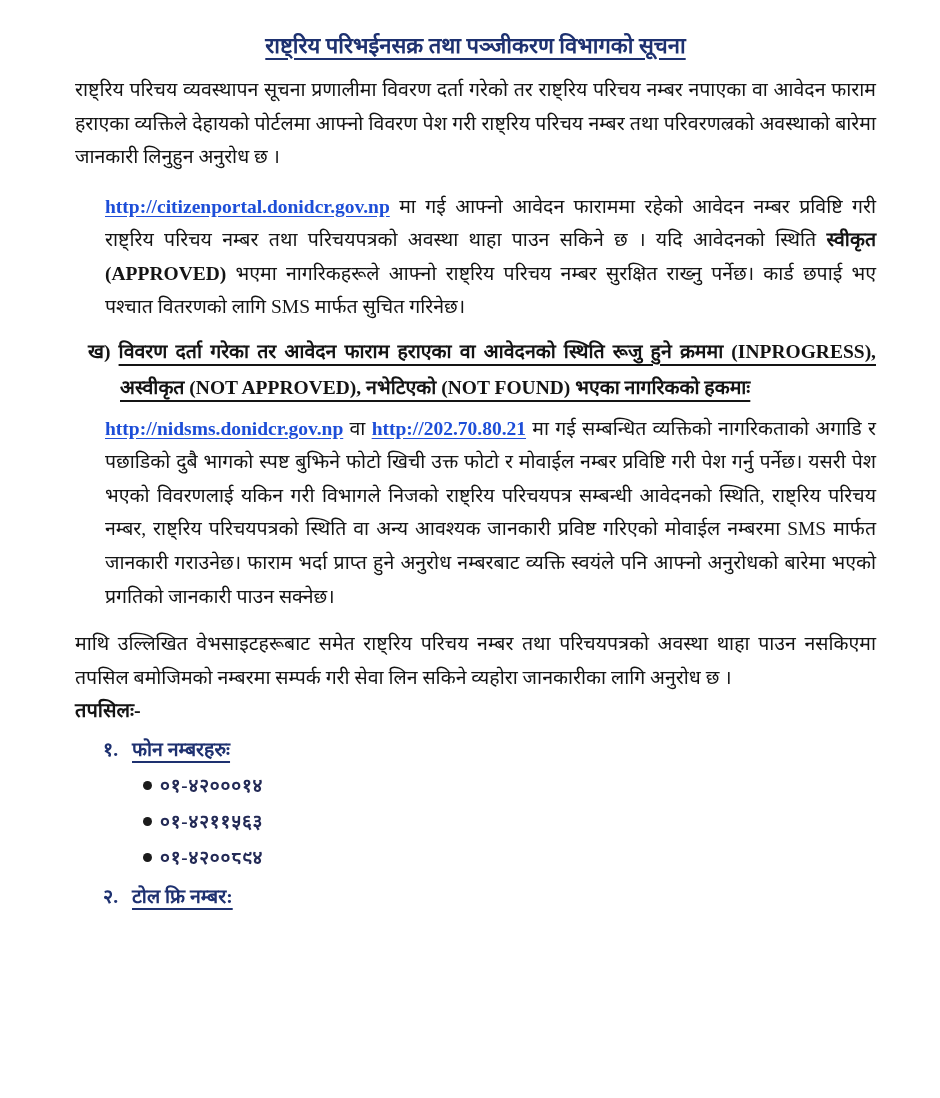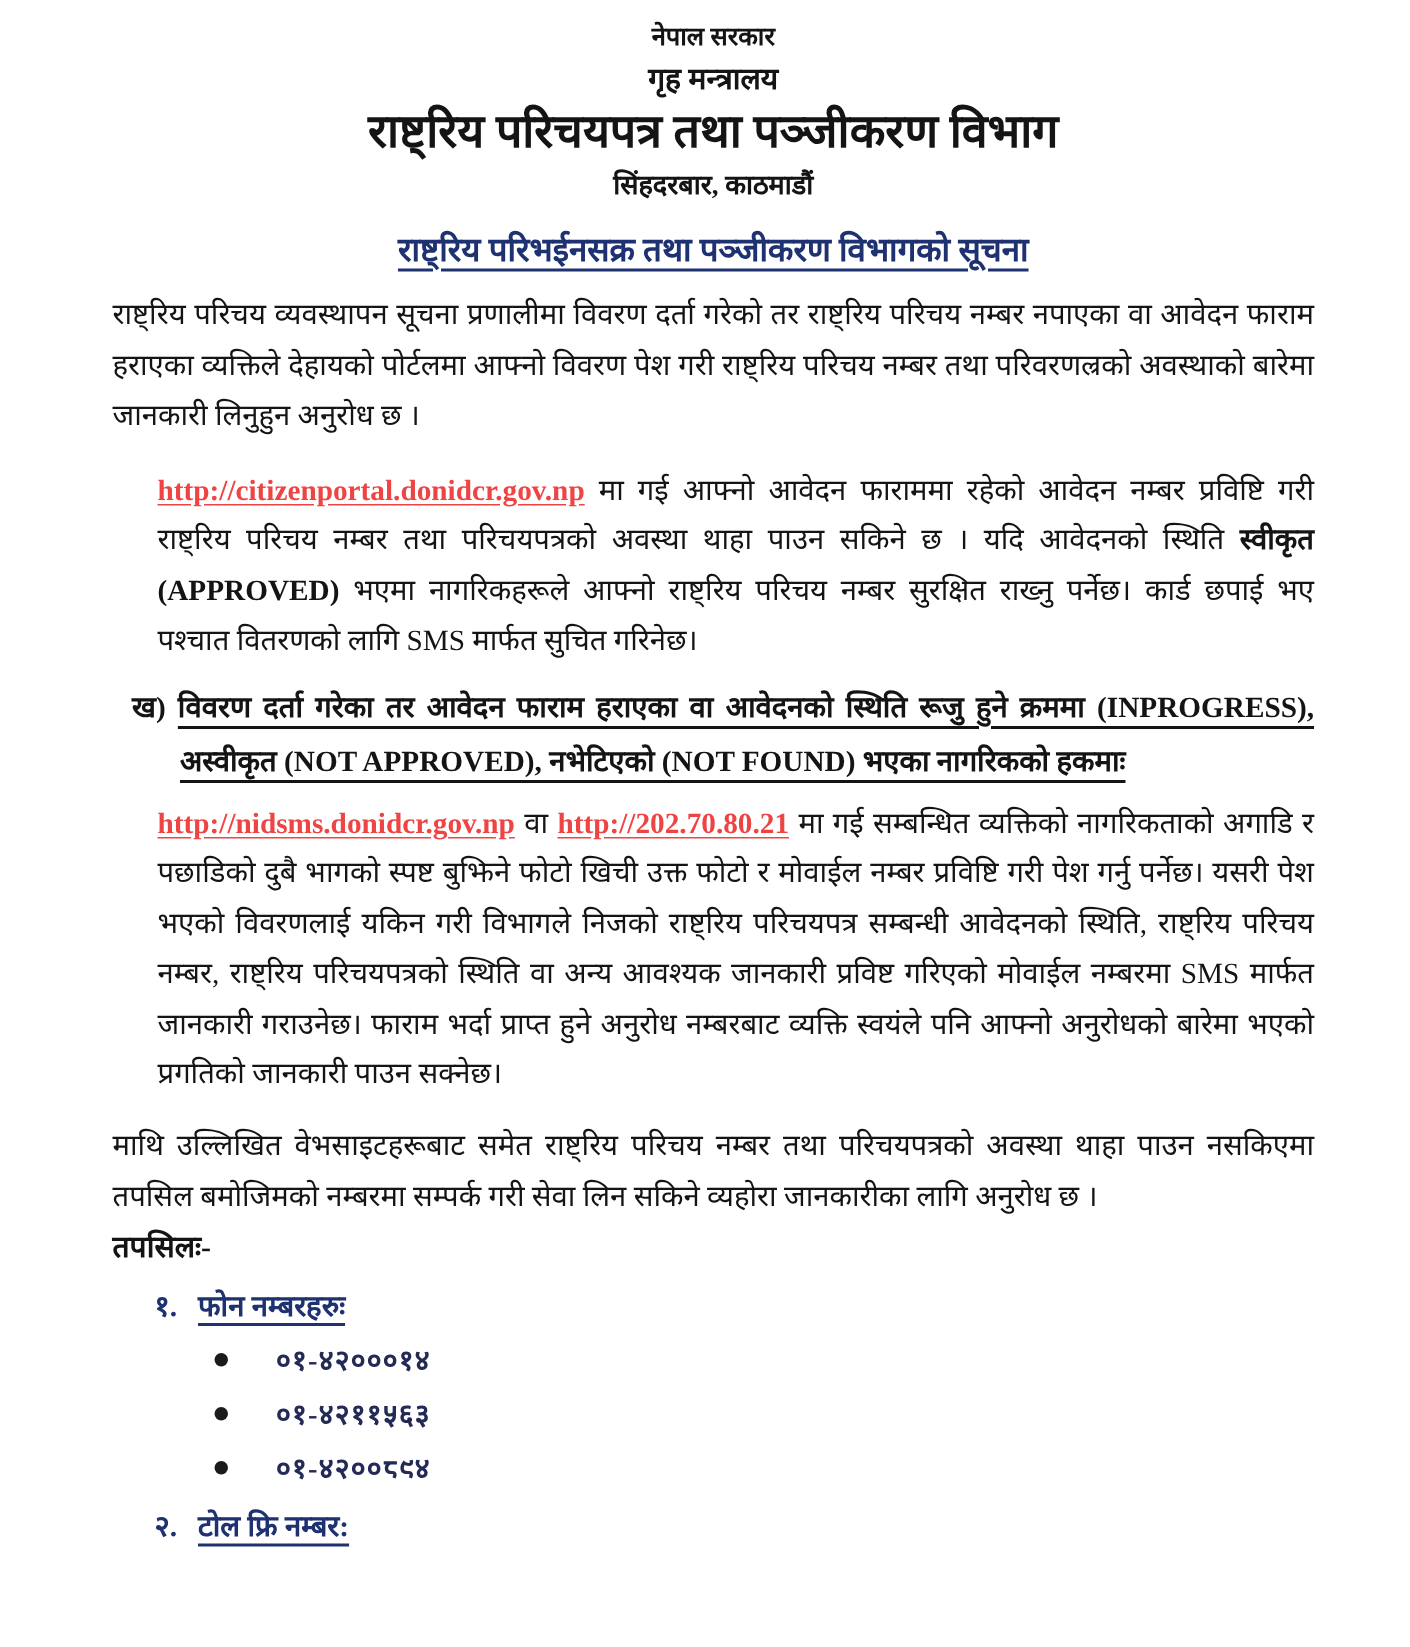--- a/index.html
+++ b/index.html
@@ -38,52 +38,46 @@
   .sec-heading .htext {
     text-decoration: underline;
     text-decoration-thickness: 2.2px;
     text-underline-offset: 6px;
   }
   .sec-body {
     font-size: 19.5px; line-height: 1.72; text-align: justify;
     margin: 6px 0 10px 0; padding-left: 17px;
   }
 
-  .doc-link { color: #ef4444; font-weight: 700; text-decoration: underline; text-underline-offset: 3px; }
+  .doc-link { color: #1d4ed8; font-weight: 700; text-decoration: underline; text-underline-offset: 3px; }
   .emph { font-weight: 700; }
   .plain { font-weight: inherit; }
 
   .closing { font-size: 19.5px; line-height: 1.72; text-align: justify; margin: 14px 0 2px 0; }
   .tapasil { font-size: 20px; font-weight: 700; margin: 2px 0 12px 0; }
 
   .contacts { margin: 0; padding: 0 0 0 28px; list-style: none; }
   .contact-group { margin-bottom: 6px; }
   .contact-head { font-size: 19.5px; font-weight: 700; color: #1e3170; margin: 12px 0 10px 0; }
   .cnum { margin-right: 14px; }
   .chead { text-decoration: underline; text-decoration-thickness: 2px; text-underline-offset: 5px; }
 
   .bullets { list-style: none; margin: 0; padding: 0 0 0 40px; }
   .bullet-row {
-    display: flex; align-items: center; gap: 32px;
+    display: flex; align-items: center; gap: 8px;
     margin: 10px 0; font-size: 19px; font-weight: 700;
     color: #232a56; letter-spacing: 0.8px;
   }
   .dot { width: 9px; height: 9px; border-radius: 50%; background: #1b1b1b; flex: 0 0 auto; }
 </style>
 </head>
 <body>
 
 <div class="page">
 
-  <header class="doc-header">
-    <div class="gov">नेपाल सरकार</div>
-    <div class="ministry">गृह मन्त्रालय</div>
-    <div class="dept">राष्ट्रिय परिचयपत्र तथा पञ्जीकरण विभाग</div>
-    <div class="addr">सिंहदरबार, काठमाडौं</div>
-  </header>
 
   <h1 class="notice-title">
     <span class="ntext">राष्ट्रिय परिभईनसक्र तथा पञ्जीकरण विभागको सूचना</span>
   </h1>
 
   <p class="intro">राष्ट्रिय परिचय व्यवस्थापन सूचना प्रणालीमा विवरण दर्ता गरेको तर राष्ट्रिय परिचय नम्बर नपाएका वा आवेदन फाराम हराएका व्यक्तिले देहायको पोर्टलमा आफ्नो विवरण पेश गरी राष्ट्रिय परिचय नम्बर तथा परिवरणल्रको अवस्थाको बारेमा जानकारी लिनुहुन अनुरोध छ ।</p>
 
   <section class="sec">
     <p class="sec-body"><a class="doc-link" href="#">http://citizenportal.donidcr.gov.np</a><span class="plain"> मा गई आफ्नो आवेदन फाराममा रहेको आवेदन नम्बर प्रविष्टि गरी राष्ट्रिय परिचय नम्बर तथा परिचयपत्रको अवस्था थाहा पाउन सकिने छ । यदि आवेदनको स्थिति </span><span class="emph">स्वीकृत (APPROVED)</span><span class="plain"> भएमा नागरिकहरूले आफ्नो राष्ट्रिय परिचय नम्बर सुरक्षित राख्नु पर्नेछ। कार्ड छपाई भए पश्चात वितरणको लागि SMS मार्फत सुचित गरिनेछ।</span></p>
   </section>

